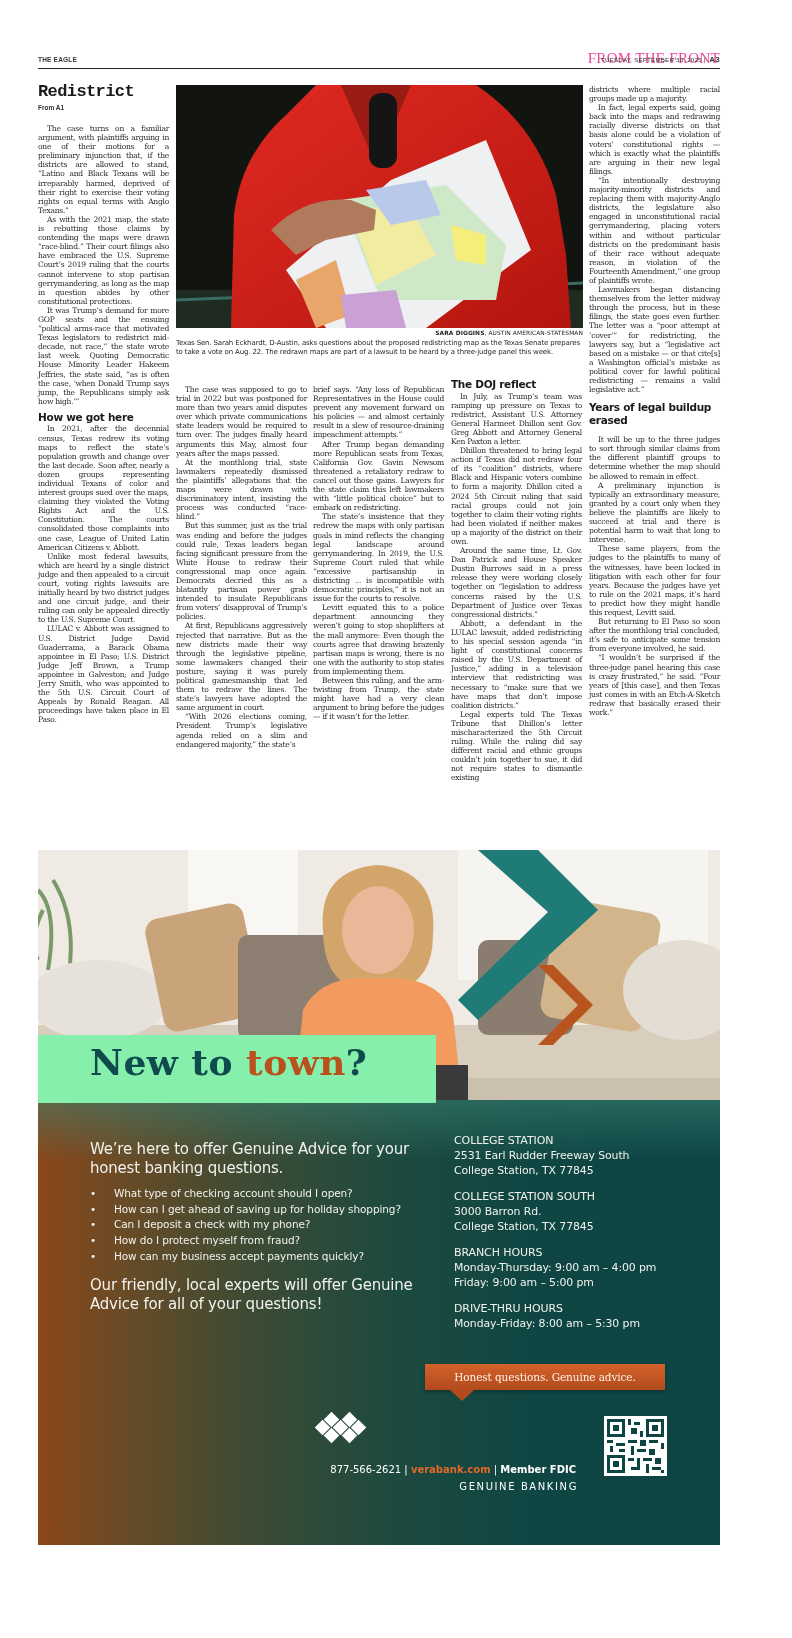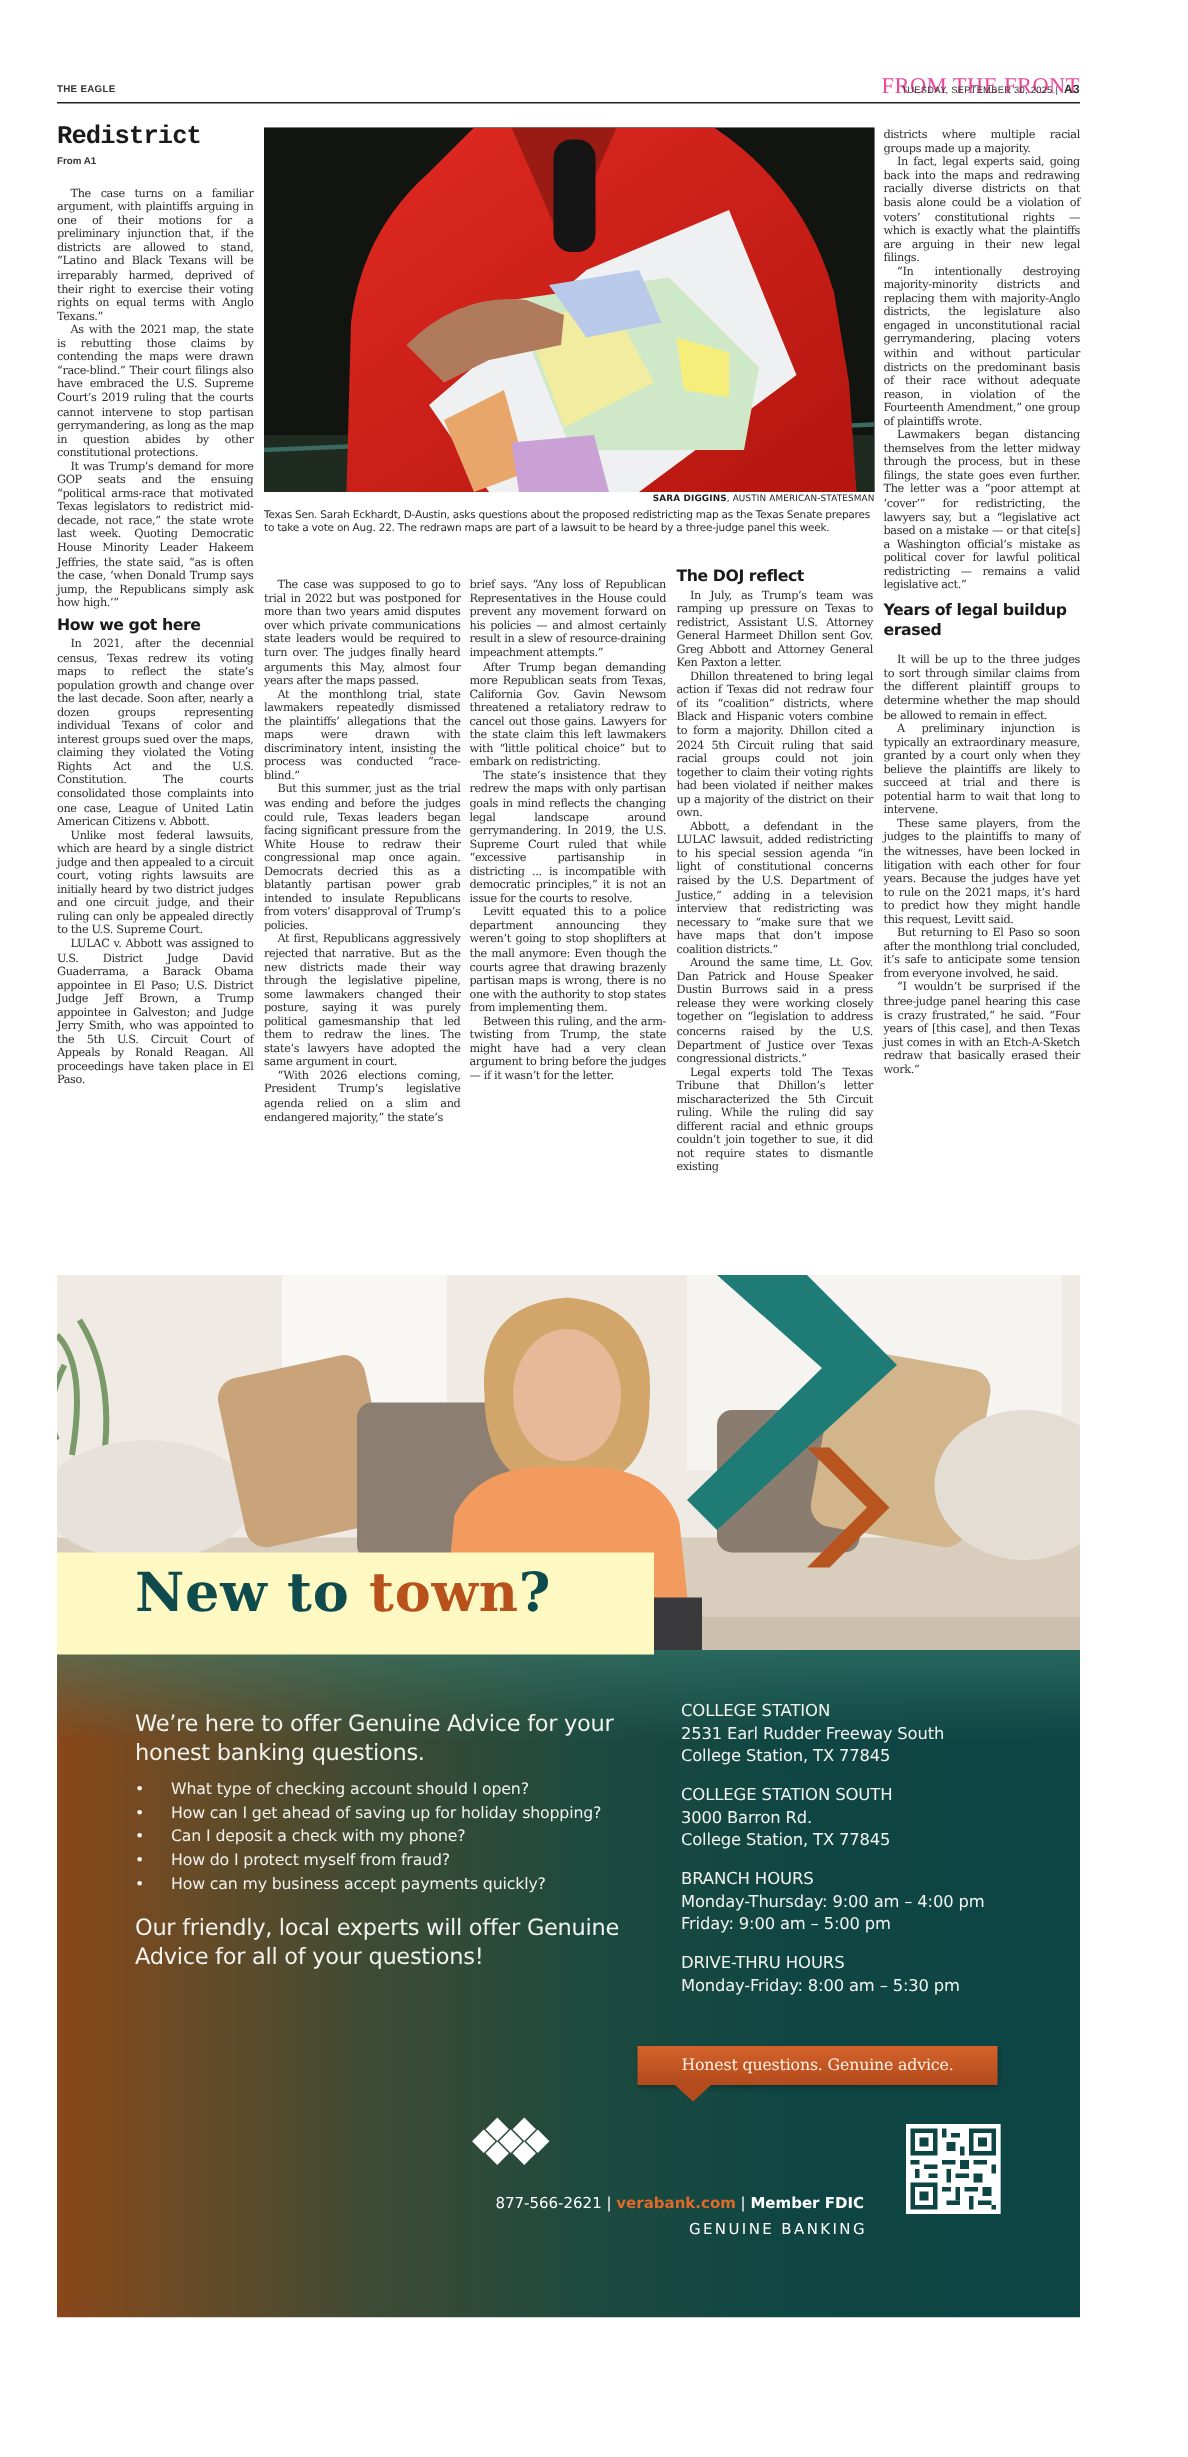--- a/index.html
+++ b/index.html
@@ -22,21 +22,21 @@
 
   .photo { position: absolute; left: 176px; top: 85px; width: 407px; height: 243px; overflow: hidden; background: #121410; }
   .credit { position: absolute; left: 176px; top: 330px; width: 407px; text-align: right; font-family: "DejaVu Sans", sans-serif; font-weight: bold; font-size: 5.9px; color: #222; letter-spacing: 0.1px; }
   .caption { position: absolute; left: 176px; top: 339px; width: 407px; font-family: "DejaVu Sans", sans-serif; font-size: 7px; line-height: 9.2px; color: #2a2a2a; letter-spacing: -0.15px; }
 
   .ad { position: absolute; left: 38px; top: 850px; width: 682px; height: 695px; overflow: hidden; }
   .ad-photo { position: absolute; left: 0; top: 0; width: 682px; height: 260px; background: linear-gradient(180deg, #f2efe9 0%, #ece7de 55%, #ddd3c4 100%); overflow: hidden; }
   .ad-body { position: absolute; left: 0; top: 250px; width: 682px; height: 445px; background: linear-gradient(90deg, #8a4719 0%, #6a4b26 12%, #3f4b33 30%, #1d4a3f 52%, #0f4643 72%, #0d4545 100%); }
   .ad-body::before { content: ""; position: absolute; left: 0; top: 0; right: 0; height: 60px; background: linear-gradient(180deg, rgba(60,130,115,0.55), rgba(0,0,0,0)); }
 
-  .title-box { position: absolute; left: 0; top: 185px; width: 398px; height: 68px; background: #fef9c3; }
+  .title-box { position: absolute; left: 0; top: 185px; width: 398px; height: 68px; background: #86efac; }
   .title-box .t { position: absolute; left: 52px; top: 6px; font-family: "DejaVu Serif", serif; font-weight: bold; font-size: 36px; color: #0f4b4c; letter-spacing: 0.5px; white-space: nowrap; }
   .title-box .t .accent { color: #b8511b; }
 
   .ad-sans { font-family: "DejaVu Sans", sans-serif; color: #f2f2ee; }
   .intro { position: absolute; left: 52px; top: 290px; width: 340px; font-size: 15px; line-height: 19px; letter-spacing: -0.2px; }
   .bullets { position: absolute; left: 52px; top: 336px; width: 350px; list-style: none; font-size: 10.5px; line-height: 15.7px; letter-spacing: -0.1px; }
   .bullets li { position: relative; padding-left: 24px; }
   .bullets li::before { content: "•"; position: absolute; left: 0; top: 0; }
   .outro { position: absolute; left: 52px; top: 426px; width: 350px; font-size: 15px; line-height: 19px; letter-spacing: -0.2px; }
 
@@ -129,22 +129,22 @@
       <p>Levitt equated this to a police department announcing they weren’t going to stop shoplifters at the mall anymore: Even though the courts agree that drawing brazenly partisan maps is wrong, there is no one with the authority to stop states from implementing them.</p>
       <p>Between this ruling, and the arm-twisting from Trump, the state might have had a very clean argument to bring before the judges — if it wasn’t for the letter.</p>
     </div>
 </div>
 
 <div class="col" style="left:451px; top:378px; width:131px;">
   <h3 style="margin-top:0">The DOJ reflect</h3>
   <div>
       <p>In July, as Trump’s team was ramping up pressure on Texas to redistrict, Assistant U.S. Attorney General Harmeet Dhillon sent Gov. Greg Abbott and Attorney General Ken Paxton a letter.</p>
       <p>Dhillon threatened to bring legal action if Texas did not redraw four of its “coalition” districts, where Black and Hispanic voters combine to form a majority. Dhillon cited a 2024 5th Circuit ruling that said racial groups could not join together to claim their voting rights had been violated if neither makes up a majority of the district on their own.</p>
+      <p>Around the same time, Lt. Gov. Dan Patrick and House Speaker Dustin Burrows said in a press release they were working closely together on “legislation to address concerns raised by the U.S. Department of Justice over Texas congressional districts.”</p>
       <p>Abbott, a defendant in the LULAC lawsuit, added redistricting to his special session agenda “in light of constitutional concerns raised by the U.S. Department of Justice,” adding in a television interview that redistricting was necessary to “make sure that we have maps that don’t impose coalition districts.”</p>
-      <p>Around the same time, Lt. Gov. Dan Patrick and House Speaker Dustin Burrows said in a press release they were working closely together on “legislation to address concerns raised by the U.S. Department of Justice over Texas congressional districts.”</p>
       <p>Legal experts told The Texas Tribune that Dhillon’s letter mischaracterized the 5th Circuit ruling. While the ruling did say different racial and ethnic groups couldn’t join together to sue, it did not require states to dismantle existing</p>
     </div>
 </div>
 
 <div class="col" style="left:589px; top:85px; width:131px;">
   <div>
       <p class="noind">districts where multiple racial groups made up a majority.</p>
       <p>In fact, legal experts said, going back into the maps and redrawing racially diverse districts on that basis alone could be a violation of voters’ constitutional rights — which is exactly what the plaintiffs are arguing in their new legal filings.</p>
       <p>“In intentionally destroying majority-minority districts and replacing them with majority-Anglo districts, the legislature also engaged in unconstitutional racial gerrymandering, placing voters within and without particular districts on the predominant basis of their race without adequate reason, in violation of the Fourteenth Amendment,” one group of plaintiffs wrote.</p>
       <p>Lawmakers began distancing themselves from the letter midway through the process, but in these filings, the state goes even further. The letter was a “poor attempt at ‘cover’” for redistricting, the lawyers say, but a “legislative act based on a mistake — or that cite[s] a Washington official’s mistake as political cover for lawful political redistricting — remains a valid legislative act.”</p>

